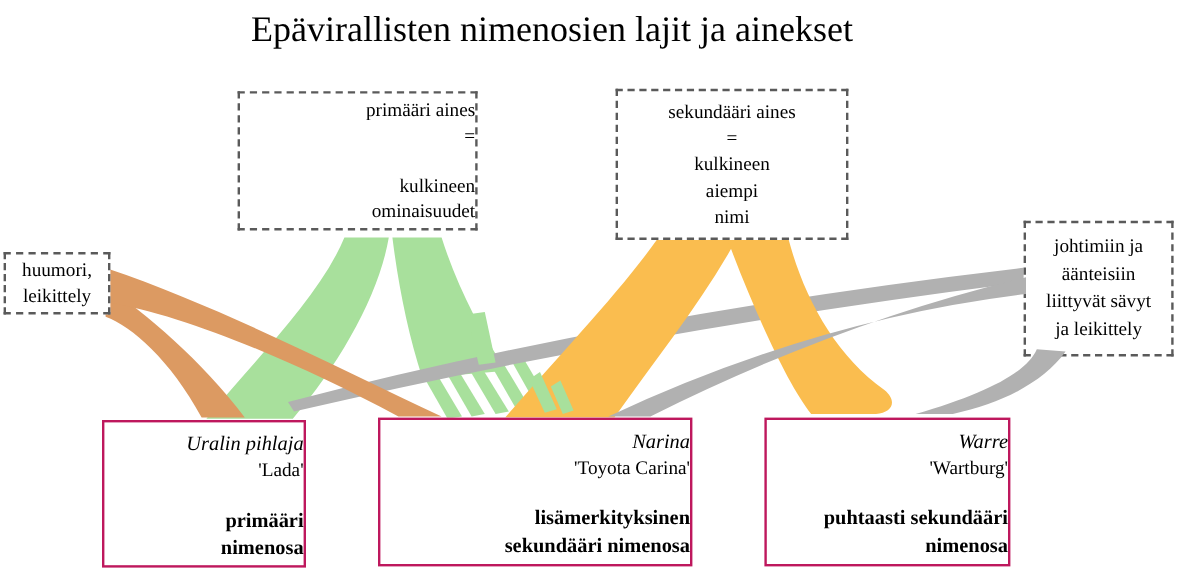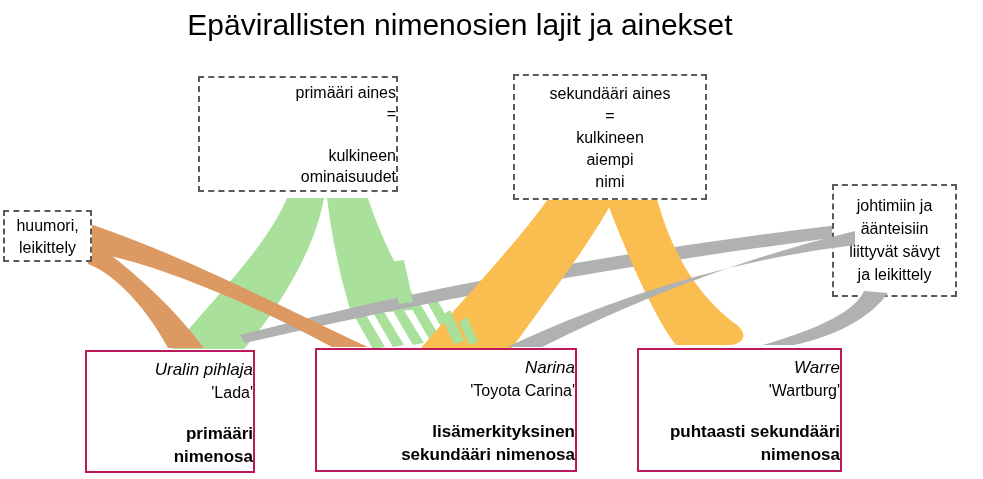--- a/index.html
+++ b/index.html
@@ -1,19 +1,19 @@
 <!DOCTYPE html>
 <html><head>
 <meta charset="utf-8">
 <style>
   html,body{margin:0;padding:0;background:#ffffff;}
   #stage{
     position:relative;width:983px;height:479px;overflow:hidden;
     background:#ffffff;
-    font-family:Liberation Sans, sans-serif;
+    font-family:Liberation Serif, serif;
     color:#000;
   }
   .title{
     position:absolute;left:0;top:6px;width:920px;
     text-align:center;font-size:30px;line-height:38px;
     letter-spacing:0px;white-space:nowrap;
   }
   svg.bands{position:absolute;left:0;top:0;width:983px;height:479px;}
   #bands-under{z-index:1;}
   #boxes{position:absolute;left:0;top:0;width:983px;height:479px;z-index:2;pointer-events:none;}
@@ -91,21 +91,21 @@
       <div>kulkineen</div>
       <div>aiempi</div>
       <div>nimi</div>
     </div>
 
     <div class="dashed-box hm" style="left:3px;top:210px;width:89px;height:52px;">
       <div>huumori,</div>
       <div>leikittely</div>
     </div>
 
-    <div class="dashed-box sx" style="left:832px;top:184px;width:125px;height:113px;">
+    <div class="dashed-box sx" style="left:853px;top:184px;width:125px;height:113px;">
       <div>johtimiin ja</div>
       <div>äänteisiin</div>
       <div>liittyvät sävyt</div>
       <div>ja leikittely</div>
     </div>
 
     <div class="solid-box" style="left:85px;top:350px;width:170px;height:123px;">
       <div class="name-example">Uralin pihlaja</div>
       <div class="gloss">'Lada'</div>
       <div class="spacer18"></div>

